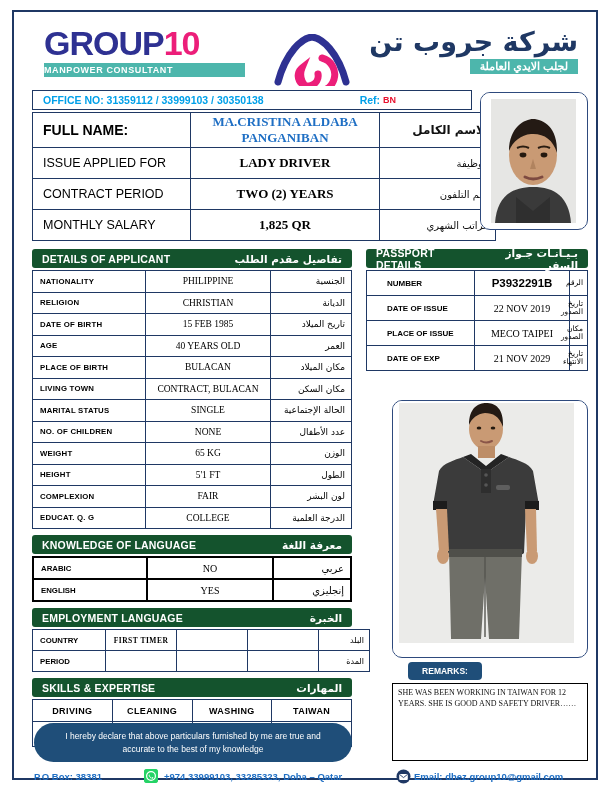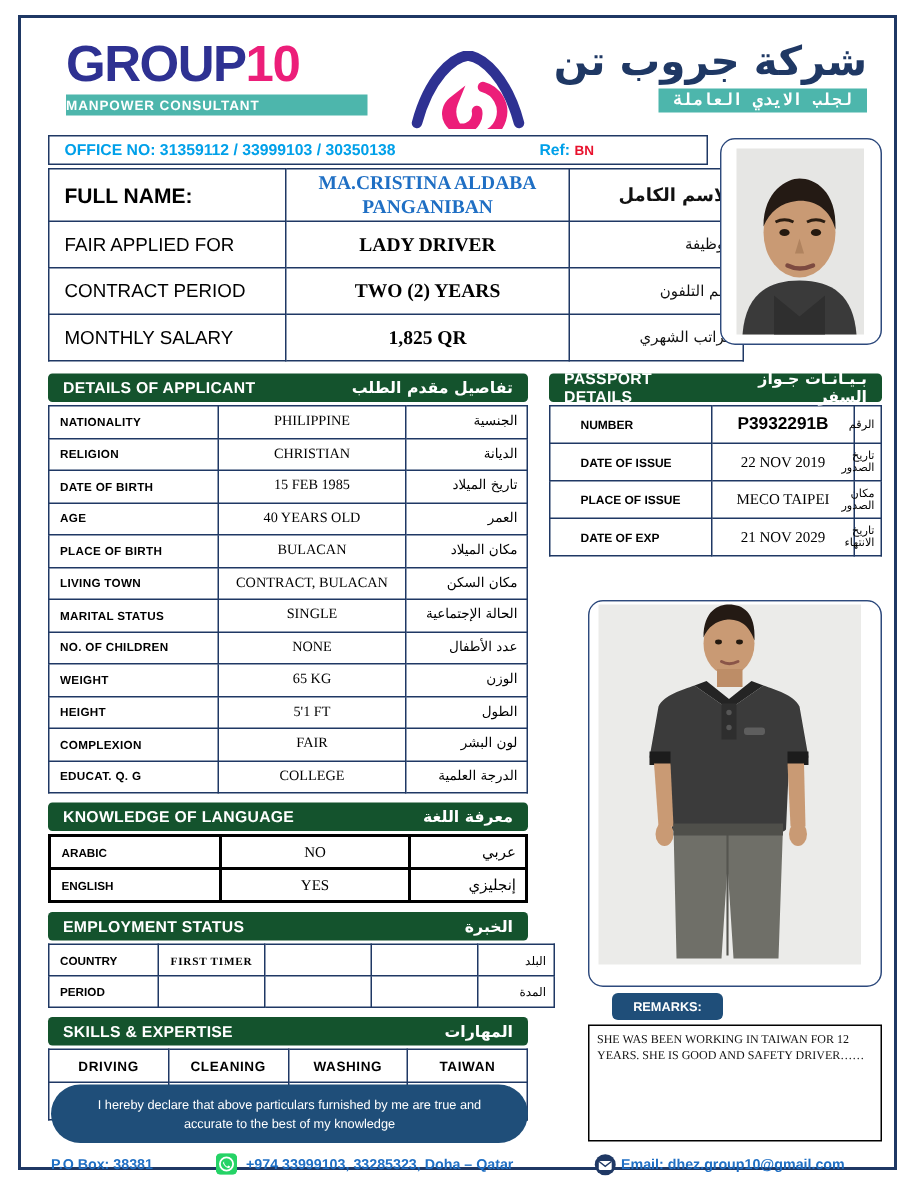--- a/index.html
+++ b/index.html
@@ -32,21 +32,21 @@
     margin-top:3px; background:#4db6ac; color:#ffffff;
     font-size:9px; font-weight:bold; letter-spacing:.6px;
     text-align:left; padding:2px 0 2px 0; width:201px;
   }
   .logo-mark { position:absolute; left:258px; top:22px; width:80px; height:52px; }
   .ar-block { position:absolute; right:18px; top:16px; text-align:right; width:230px; }
   .ar-title { font-size:27px; font-weight:bold; color:#1f3864; direction:rtl; line-height:1.05;
               font-family:"DejaVu Sans", sans-serif; }
   .ar-sub { display:inline-block; margin-top:3px; background:#4db6ac; color:#fff;
             font-size:11px; font-weight:bold; padding:1px 10px; direction:rtl;
-            font-family:Liberation Mono, monospace; }
+            font-family:Liberation Sans, sans-serif; }
 
   
   .office-bar {
     position:absolute; left:18px; top:78px; width:440px; height:20px;
     border:1.5px solid #1f3864; box-sizing:border-box;
     display:flex; align-items:center;
   }
   .office-no { color:#00a0e9; font-weight:bold; font-size:10.5px; margin-left:10px; }
   .ref-lbl { color:#00a0e9; font-weight:bold; font-size:10.5px; margin-left:96px; }
   .ref-val { color:#e8112d; font-weight:bold; font-size:9px; margin-left:3px; }
@@ -193,21 +193,21 @@
   </div>
 
   <table class="info-table">
     <tbody>
         <tr class="fullname-row">
       <td class="it-lbl fn-lbl">FULL NAME:</td>
       <td class="it-val fn-val">MA.CRISTINA ALDABA PANGANIBAN</td>
       <td class="it-ar fn-ar">الاسم الكامل</td>
     </tr>
     <tr>
-      <td class="it-lbl">FAIR APPLIED FOR</td>
+      <td class="it-lbl">ISSUE APPLIED FOR</td>
       <td class="it-val">LADY DRIVER</td>
       <td class="it-ar">الوظيفة</td>
     </tr>
     <tr>
       <td class="it-lbl">CONTRACT PERIOD</td>
       <td class="it-val">TWO (2) YEARS</td>
       <td class="it-ar">رقم التلفون</td>
     </tr>
     <tr>
       <td class="it-lbl">MONTHLY SALARY</td>
@@ -320,21 +320,21 @@
           </tr>
       <tr>
             <td class="lg-lbl">ENGLISH</td>
             <td class="lg-val">YES</td>
             <td class="lg-ar">إنجليزي</td>
           </tr>
     </tbody>
       </table>
 
     <div class="banner" style="margin-top:6px;">
-      <span class="en">EMPLOYMENT STATUS</span>
+      <span class="en">EMPLOYMENT LANGUAGE</span>
       <span class="ar">الخبرة</span>
     </div>
 
     <table class="emp-table">
       <tbody>
           <tr>
         <td class="emp-lbl">COUNTRY</td>
         <td class="emp-c">FIRST TIMER</td>
         <td class="emp-c"></td>
         <td class="emp-c"></td>

